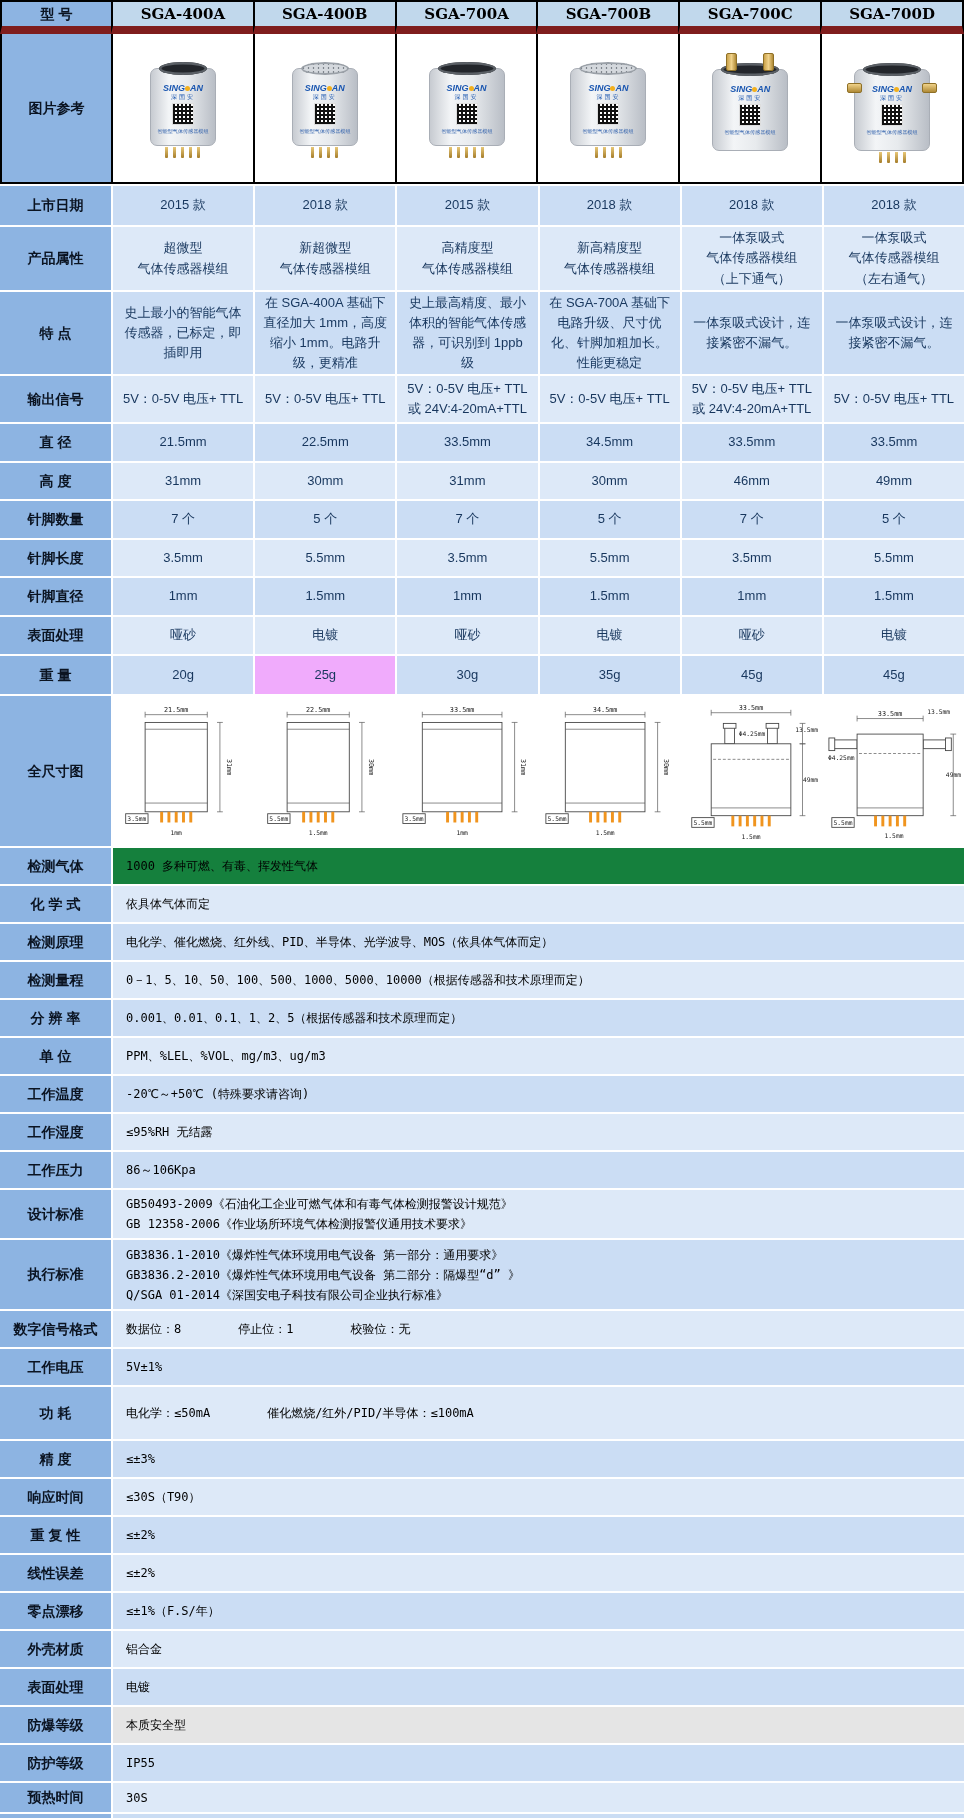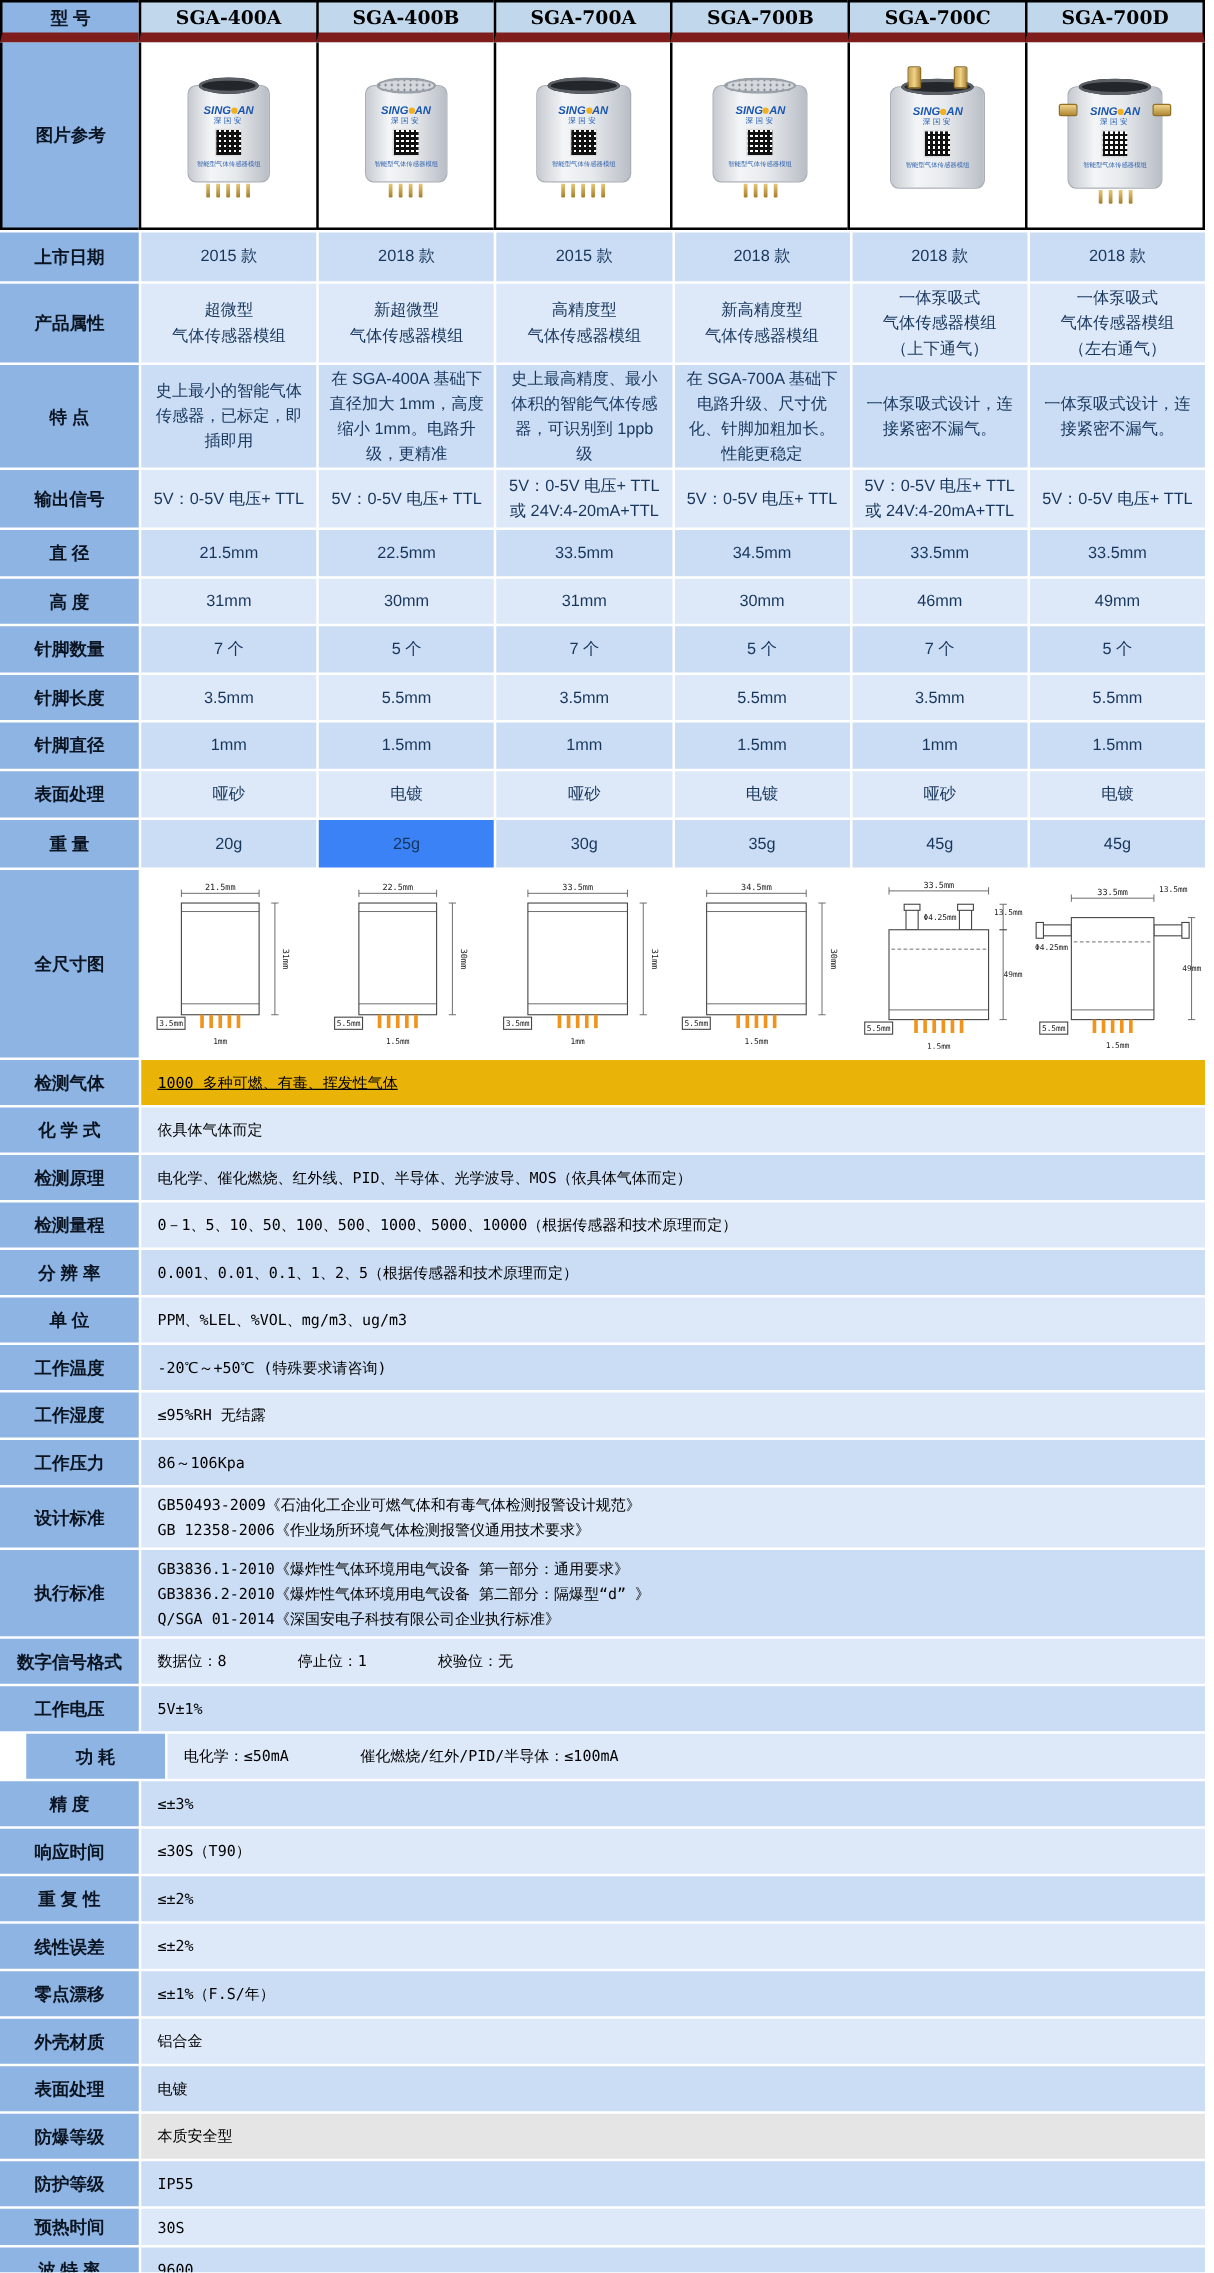--- a/index.html
+++ b/index.html
@@ -276,21 +276,21 @@
         <div class="cell val-cell" style="background: rgb(221, 233, 248);">哑砂</div>
         <div class="cell val-cell" style="background: rgb(221, 233, 248);">电镀</div>
         <div class="cell val-cell" style="background: rgb(221, 233, 248);">哑砂</div>
         <div class="cell val-cell" style="background: rgb(221, 233, 248);">电镀</div>
         <div class="cell val-cell" style="background: rgb(221, 233, 248);">哑砂</div>
         <div class="cell val-cell" style="background: rgb(221, 233, 248);">电镀</div>
       </div>
       <div class="row spec-row" style="height: 38px;">
         <div class="cell label-cell">重  量</div>
         <div class="cell val-cell" style="background: rgb(203, 221, 244);">20g</div>
-        <div class="cell val-cell" style="background: #3b82f6;">25g</div>
+        <div class="cell val-cell" style="background: #f0abfc;">25g</div>
         <div class="cell val-cell" style="background: rgb(203, 221, 244);">30g</div>
         <div class="cell val-cell" style="background: rgb(203, 221, 244);">35g</div>
         <div class="cell val-cell" style="background: rgb(203, 221, 244);">45g</div>
         <div class="cell val-cell" style="background: rgb(203, 221, 244);">45g</div>
       </div>
       <div class="row diag-row">
         <div class="cell label-cell">全尺寸图</div>
         <div class="cell diag-cell">
           <svg viewBox="0 0 140 140" width="136" height="136">
             <line x1="31" y1="12" x2="95" y2="12" stroke="#555" stroke-width="0.7"></line>
@@ -441,21 +441,21 @@
             <rect x="72" y="116" width="3" height="11" fill="#f0941e" stroke="none" stroke-width="0.9"></rect>
             <rect x="79.5" y="116" width="3" height="11" fill="#f0941e" stroke="none" stroke-width="0.9"></rect>
             <rect x="6" y="118" width="23" height="10" fill="#fff" stroke="#444" stroke-width="0.9"></rect>
             <text x="17.5" y="125.5" font-size="6.5" fill="#222" text-anchor="middle" font-family="DejaVu Sans Mono, monospace">5.5mm</text>
             <text x="70" y="139" font-size="6.5" fill="#222" text-anchor="middle" font-family="DejaVu Sans Mono, monospace">1.5mm</text>
           </svg>
         </div>
       </div>
       <div class="row full-row" style="height: 36px;">
         <div class="cell label-cell">检测气体</div>
-        <div class="cell full-val" style="background: #eab308; text-decoration: underline;">1000 多种可燃、有毒、挥发性气体</div>
+        <div class="cell full-val" style="background: #15803d;">1000 多种可燃、有毒、挥发性气体</div>
       </div>
       <div class="row full-row" style="height: 36px;">
         <div class="cell label-cell">化 学 式</div>
         <div class="cell full-val" style="background: rgb(221, 233, 248);">依具体气体而定</div>
       </div>
       <div class="row full-row" style="height: 36px;">
         <div class="cell label-cell">检测原理</div>
         <div class="cell full-val" style="background: rgb(203, 221, 244);">电化学、催化燃烧、红外线、PID、半导体、光学波导、MOS（依具体气体而定）</div>
       </div>
       <div class="row full-row" style="height: 36px;">
@@ -502,21 +502,21 @@
         <div class="cell full-val" style="background: rgb(221, 233, 248);">
           <span class="seg">数据位：8</span>
           <span class="seg">停止位：1</span>
           <span class="seg">校验位：无</span>
         </div>
       </div>
       <div class="row full-row" style="height: 36px;">
         <div class="cell label-cell">工作电压</div>
         <div class="cell full-val" style="background: rgb(203, 221, 244);">5V±1%</div>
       </div>
-      <div class="row full-row" style="height: 36px; padding-left: 21px;">
+      <div class="row full-row" style="height: 52px;">
         <div class="cell label-cell">功  耗</div>
         <div class="cell full-val" style="background: rgb(221, 233, 248);">
           <span class="seg">电化学：≤50mA</span>
           <span class="seg">催化燃烧/红外/PID/半导体：≤100mA</span>
         </div>
       </div>
       <div class="row full-row" style="height: 36px;">
         <div class="cell label-cell">精  度</div>
         <div class="cell full-val" style="background: rgb(203, 221, 244);">≤±3%</div>
       </div>

